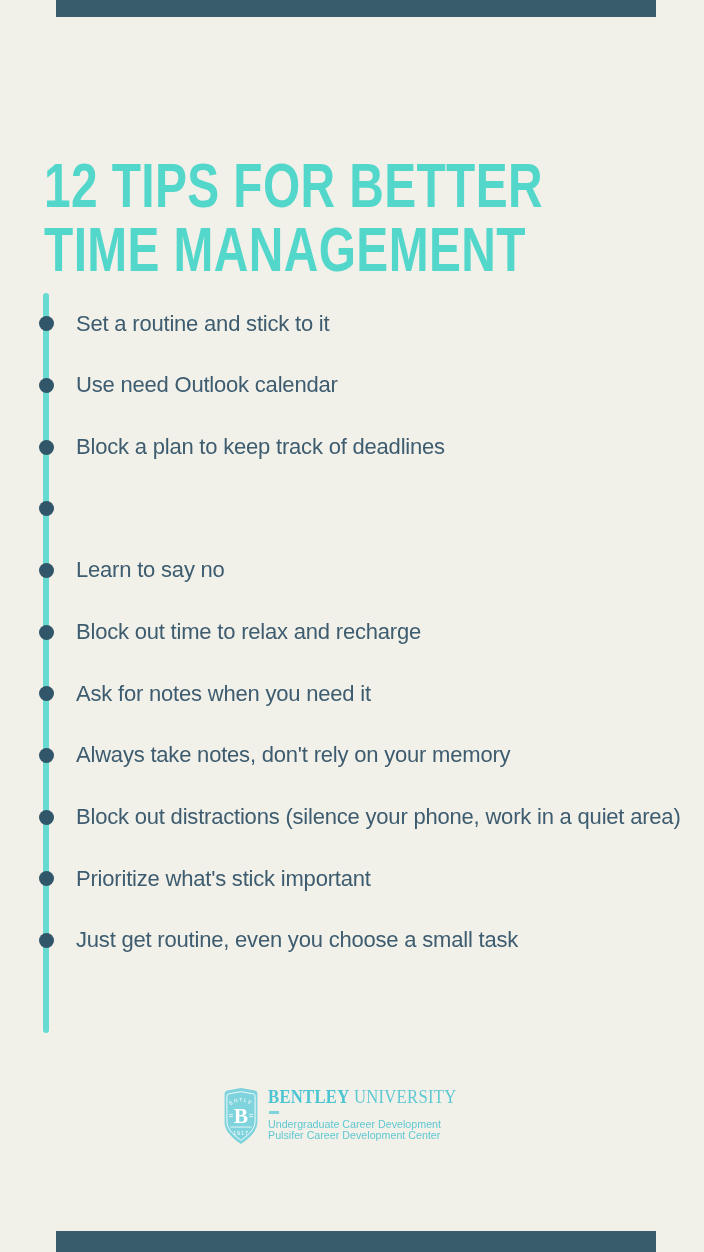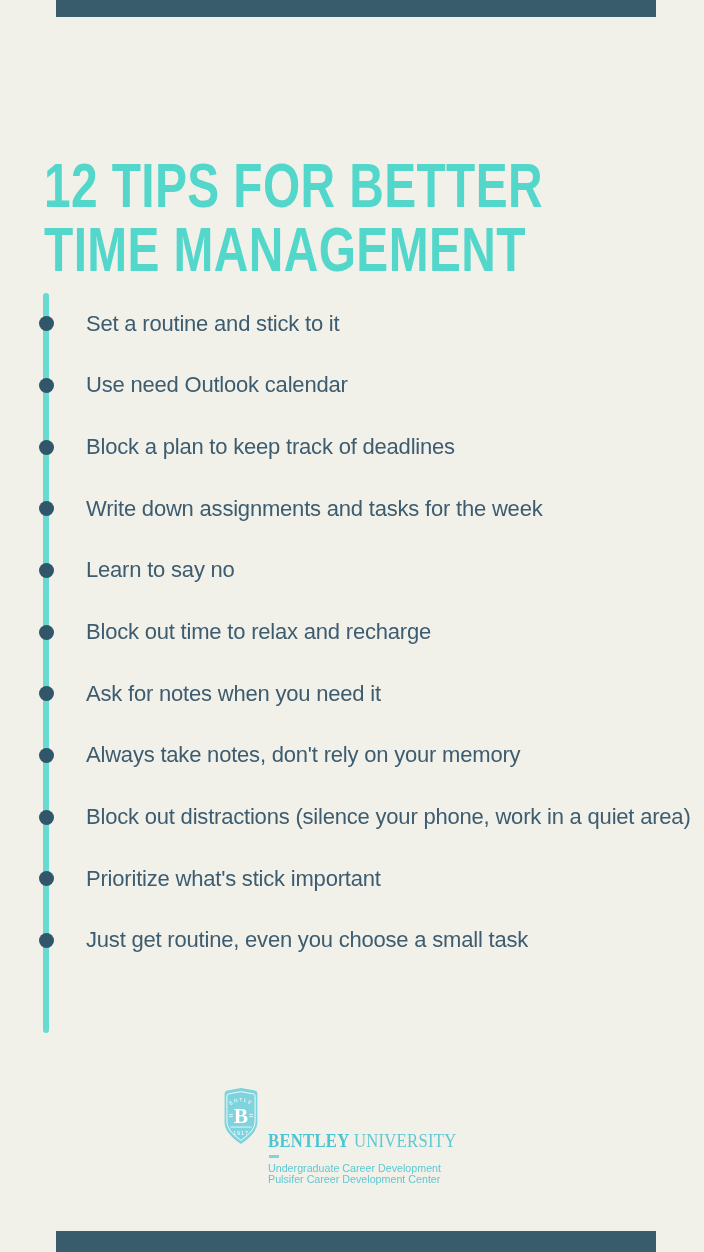--- a/index.html
+++ b/index.html
@@ -52,35 +52,35 @@
     height: 61.66px;
   }
   .dot {
     flex: 0 0 15px;
     width: 15px; height: 15px;
     margin-left: 1px;
     border-radius: 50%;
     background: #315669;
   }
   .tip-text {
-    margin-left: 32px;
+    margin-left: 22px;
     font-size: 22px;
     letter-spacing: -0.2px;
     color: #3d5c6f;
     white-space: nowrap;
   }
 
   .logo {
     position: absolute;
     left: 222px; top: 1086px;
     display: flex;
     align-items: flex-start;
   }
   .shield { width: 38px; height: 60px; }
-  .logo-text { margin-left: 8px; padding-top: 1px; margin-top: 44px; }
+  .logo-text { margin-left: 8px; padding-top: 1px; }
   .logo-name {
     font-family: "Liberation Serif", serif;
     font-size: 18.5px;
     line-height: 20px;
     color: #4cc5d2;
     letter-spacing: 0.3px;
     white-space: nowrap;
     transform: scaleX(0.9);
     transform-origin: left top;
   }
@@ -122,21 +122,20 @@
   <div class="tip-row">
     <span class="dot"></span>
     <span class="tip-text">Use need Outlook calendar</span>
   </div>
   <div class="tip-row">
     <span class="dot"></span>
     <span class="tip-text">Block a plan to keep track of deadlines</span>
   </div>
   <div class="tip-row">
     <span class="dot"></span>
-    <span class="tip-text">Write down assignments and tasks for the week</span>
   </div>
   <div class="tip-row">
     <span class="dot"></span>
     <span class="tip-text">Learn to say no</span>
   </div>
   <div class="tip-row">
     <span class="dot"></span>
     <span class="tip-text">Block out time to relax and recharge</span>
   </div>
   <div class="tip-row">

